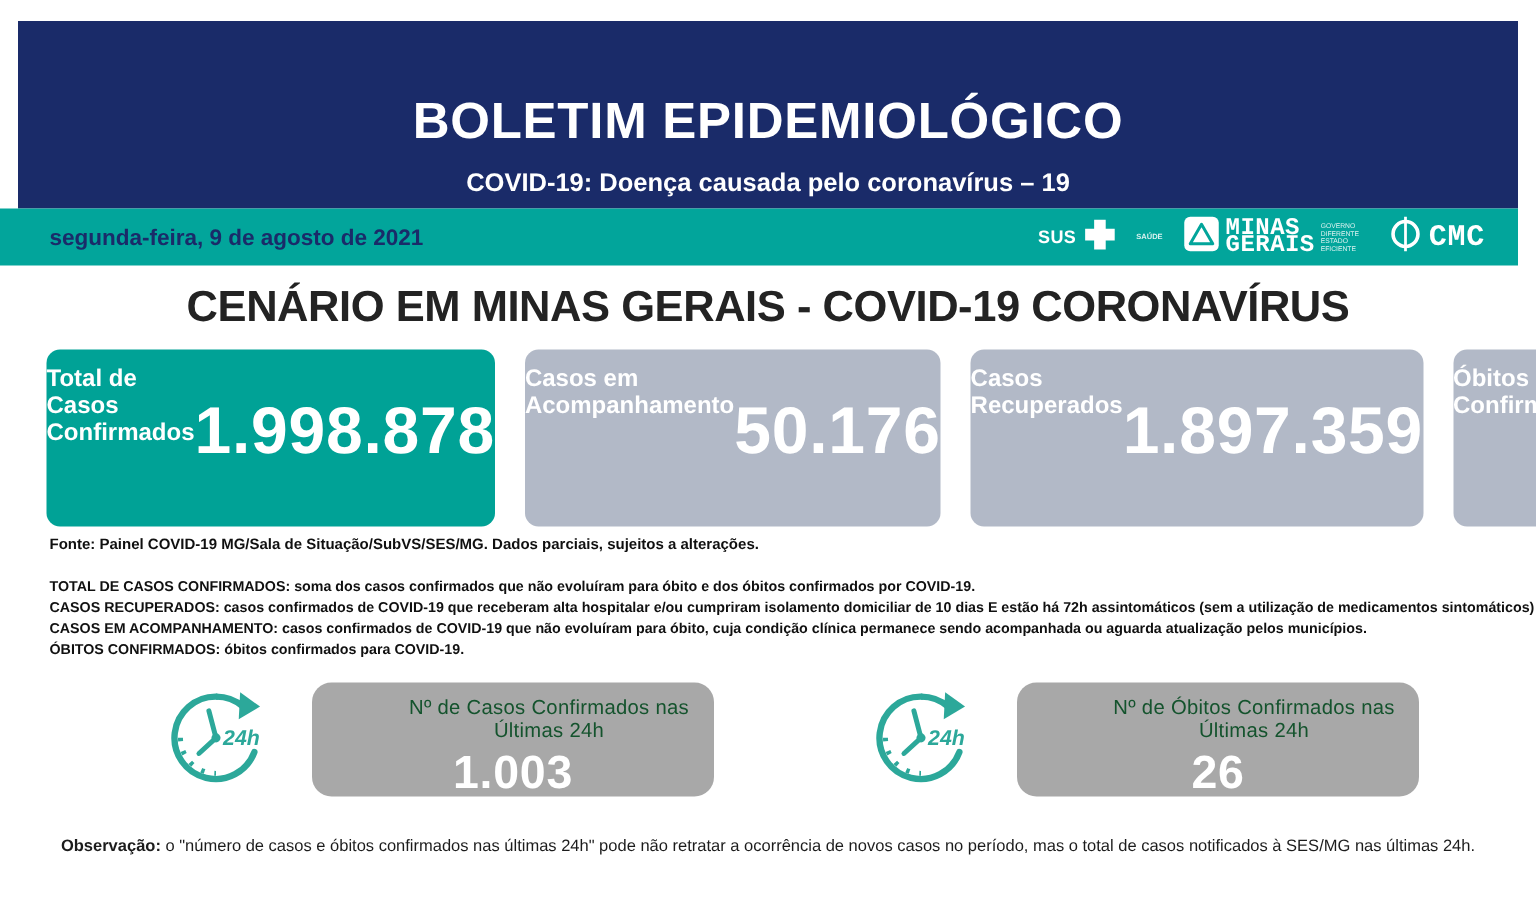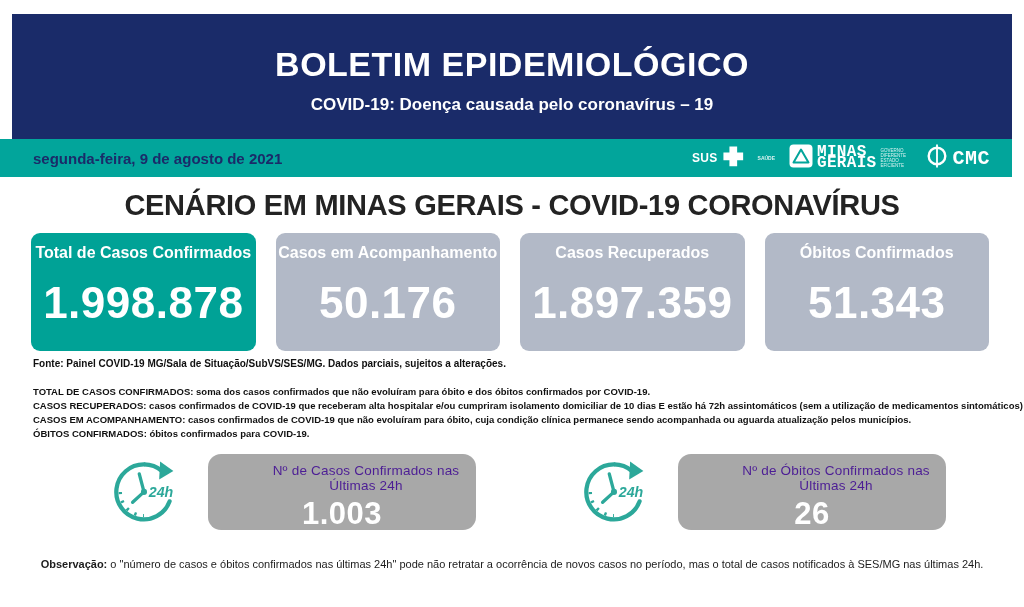--- a/index.html
+++ b/index.html
@@ -5,21 +5,21 @@
   html,body{margin:0;padding:0;background:#fff;}
   .page{
     position:relative;width:1024px;height:607px;background:#ffffff;
     font-family:"Liberation Sans", sans-serif;overflow:hidden;
   }
   
   .navy-header{
     position:absolute;left:12px;top:14px;width:1000px;height:125px;
     background:#1a2b69;color:#fff;text-align:center;
   }
-  .navy-title{padding-top:31px;font-size:34px;font-weight:bold;letter-spacing:.5px;}
+  .navy-title{padding-top:48px;font-size:34px;font-weight:bold;letter-spacing:.5px;}
   .navy-subtitle{margin-top:11px;font-size:17px;font-weight:bold;}
   
   .date-bar{
     position:absolute;left:0;top:139px;width:1012px;height:38px;
     background:#02a59b;display:flex;align-items:center;
   }
   .date-text{margin-left:33px;color:#1a2b69;font-weight:bold;font-size:15px;}
   .logos{margin-left:auto;margin-right:22px;display:flex;align-items:center;gap:11px;color:#fff;justify-content:flex-end;}
   .sus-logo{display:flex;align-items:center;gap:2px;}
   .sus-text{font-size:12px;font-weight:bold;letter-spacing:.3px;}
@@ -33,42 +33,42 @@
   .main-title{
     position:absolute;top:189px;left:0;width:1024px;text-align:center;
     font-size:29px;font-weight:bold;color:#232323;letter-spacing:-.3px;
   }
   
   .cards{
     position:absolute;left:31px;top:233px;width:958px;height:118px;
     display:grid;grid-template-columns:repeat(4,1fr);gap:20px;
   }
   .card{
-    border-radius:9px;background:#b2b9c7;color:#fff;text-align:center;
-    display:flex;flex-direction:column;
+    border-radius:9px;background:#b2b9c7;color:#fff;text-align:left;
+    display:flex;flex-direction:row;
   }
   .card.accent{background:#00a296;}
   .card-label{margin-top:11px;font-size:16px;font-weight:bold;}
   .card-value{
     flex:1;display:flex;align-items:center;justify-content:center;
     font-size:44px;font-weight:bold;padding-bottom:8px;letter-spacing:.5px;
   }
   
   .fonte{position:absolute;left:33px;top:358px;font-size:10px;font-weight:bold;color:#101010;}
   .notes{position:absolute;left:33px;top:385px;width:975px;font-size:9.5px;font-weight:bold;color:#101010;}
   .notes div{height:14px;line-height:14px;white-space:nowrap;}
   
   .h24-group{position:absolute;top:452px;display:flex;align-items:center;gap:28px;}
   .h24-group.left{left:108px;}
   .h24-group.right{left:578px;}
   .h24-box{
     width:268px;height:76px;background:#a8a8a8;border-radius:13px;
     color:#fff;text-align:center;
   }
-  .h24-label{margin-top:9px;font-size:13.5px;color:#4c1d95;letter-spacing:.2px;padding-left:48px;}
+  .h24-label{margin-top:9px;font-size:13.5px;color:#14532d;letter-spacing:.2px;padding-left:48px;}
   .h24-value{margin-top:3px;font-size:31px;font-weight:bold;letter-spacing:.5px;}
   
   .obs{position:absolute;top:558px;left:0;width:1024px;text-align:center;font-size:11px;color:#1c1c1c;}
   .obs b{font-weight:bold;margin-top:12px;}
 </style>
 </head>
 <body>
 
 <div class="page">
 

